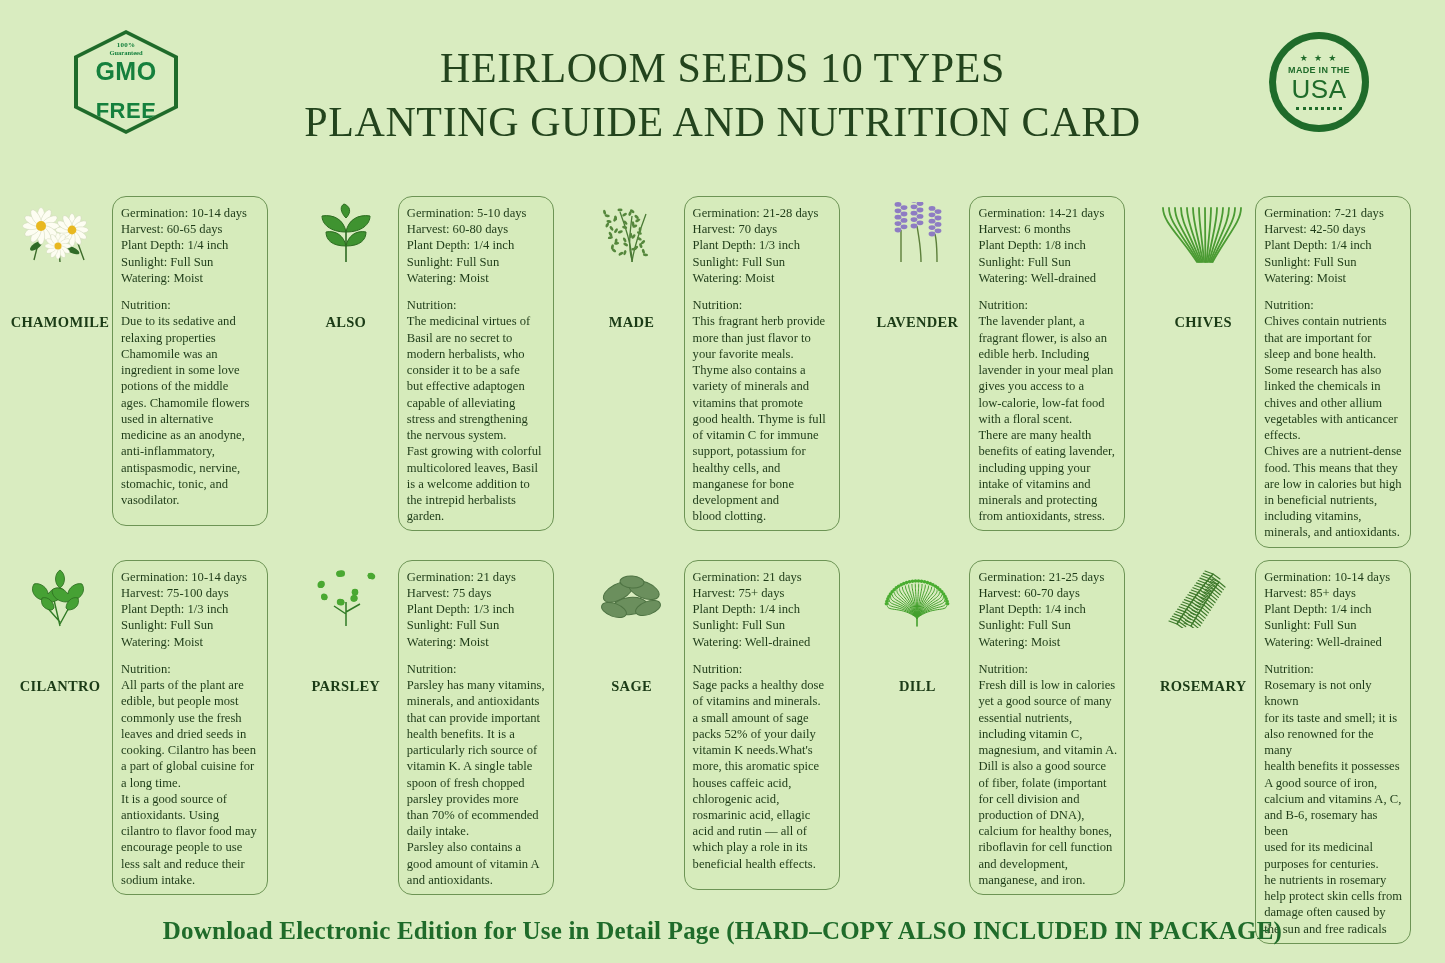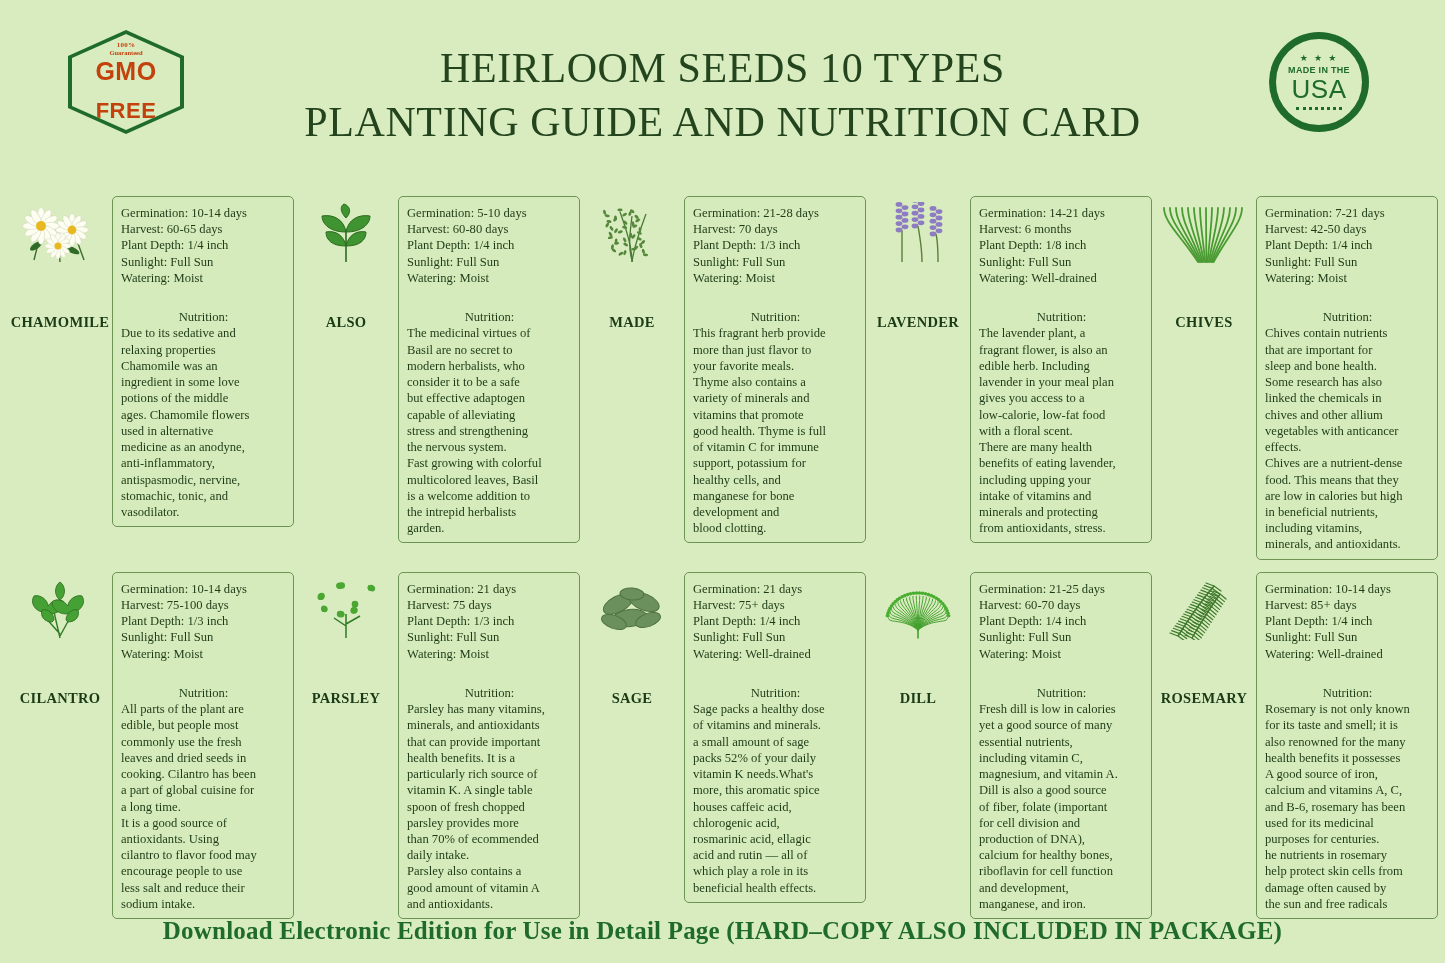--- a/index.html
+++ b/index.html
@@ -25,27 +25,27 @@
     display: flex;
     flex-direction: column;
     align-items: center;
     justify-content: center;
   }
   .badge-left { left: 74px; }
   .badge-right { right: 74px; }
 
   .hex-badge {
     position: relative;
-    width: 116px;
+    width: 104px;
     height: 104px;
     display: flex;
     flex-direction: column;
     align-items: center;
     justify-content: center;
-    color: #c2410c;
+    color: #15803d;
     clip-path: polygon(50% 0%, 100% 25%, 100% 75%, 50% 100%, 0% 75%, 0% 25%);
     background: #1f6b2a;
   }
   .hex-inner {
     position: absolute;
     top: 4px; left: 4px; right: 4px; bottom: 4px;
     background: #d9ecc0;
     clip-path: polygon(50% 0%, 100% 25%, 100% 75%, 50% 100%, 0% 75%, 0% 25%);
     display: flex;
     flex-direction: column;
@@ -180,34 +180,34 @@
     font-family: "Liberation Serif", serif;
     font-size: 14.5px;
     font-weight: bold;
     letter-spacing: .3px;
     color: #1b3b16;
     margin-top: 2px;
     text-align: center;
     white-space: nowrap;
   }
   .info-box {
-    width: 182px;
+    width: 156px;
     min-height: 330px;
     border: 1px solid #6d9455;
-    border-radius: 5px;
+    border-radius: 14px;
     background: #d6ebbb;
     padding: 8px 7px 6px 8px;
     box-sizing: border-box;
     font-size: 12.6px;
     line-height: 1.29;
     color: #1e3b18;
     flex-shrink: 0;
   }
   .info-box .spec { white-space: pre-line; }
-  .info-box .nutr-head { margin-top: 23px; text-align: center; }
+  .info-box .nutr-head { margin-top: 11px; }
   .info-box .nutr { white-space: pre-line; }
 
   
   .footer {
     position: absolute;
     bottom: 18px;
     left: 0;
     width: 100%;
     text-align: center;
     font-size: 25px;

